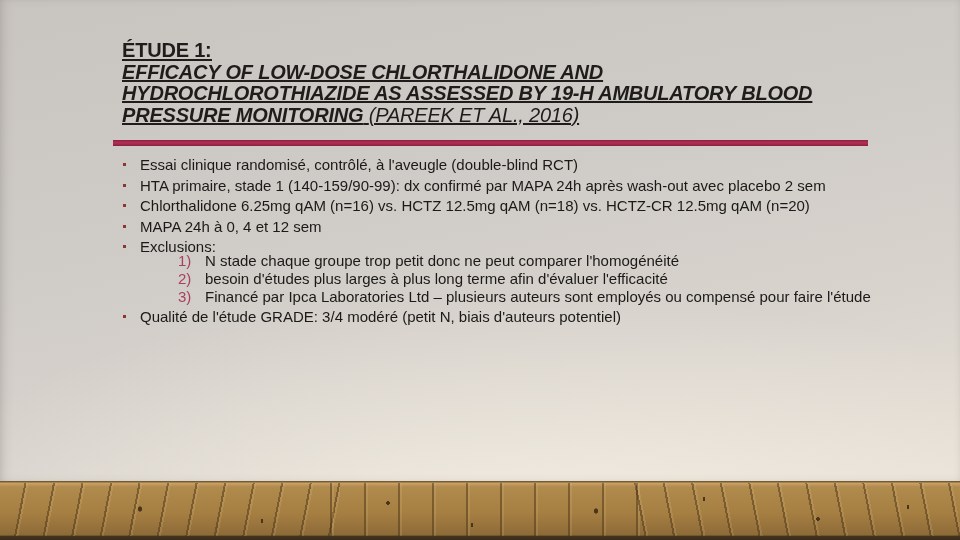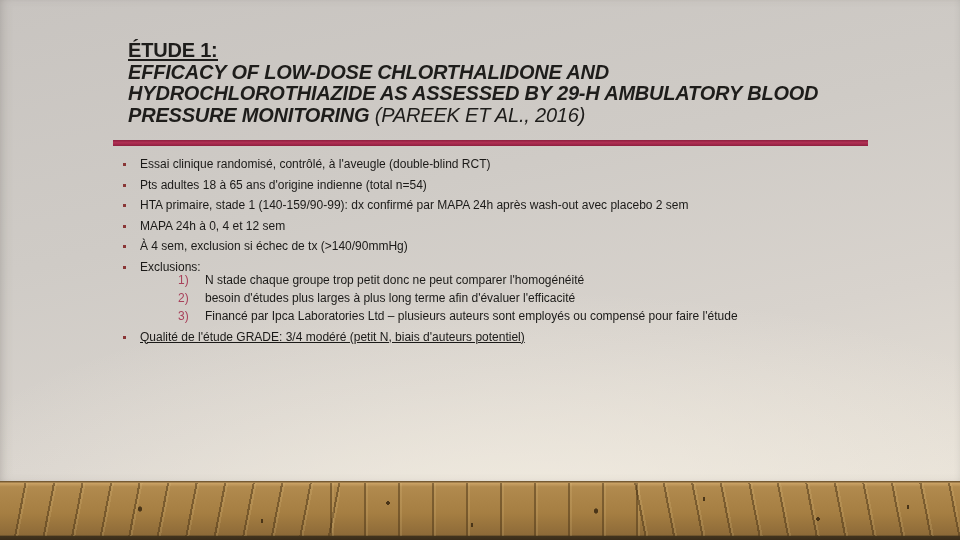--- a/index.html
+++ b/index.html
@@ -9,42 +9,43 @@
     background:#2a2118;
   }
   .slide{
     position:absolute;top:0;left:0;width:960px;height:481px;
     background:
       radial-gradient(120% 90% at 55% 110%, rgba(244,238,226,.85) 0%, rgba(244,238,226,0) 55%),
       linear-gradient(168deg,#c8c4c0 0%,#cfcbc6 40%,#d8d3cd 70%,#e7e1d7 100%);
     box-shadow:inset 6px 0 14px -8px rgba(90,85,80,.45), inset -4px 0 10px -8px rgba(90,85,80,.35);
   }
   .title-block{
-    position:absolute;left:128px;top:40px;width:760px;
+    position:absolute;left:122px;top:40px;width:760px;
     color:#1e1d1b;font-size:20px;line-height:21.5px;font-weight:bold;
     letter-spacing:-0.2px;
+    text-decoration:underline;
   }
   .t1{font-style:normal;}
   .t1 .u{border-bottom:2.5px solid #1e1d1b;padding-bottom:0px;display:inline-block;line-height:18px;}
   .t-italic{font-style:italic;}
   .t4-normal{font-weight:normal;font-style:italic;}
   .accent-rule{
     position:absolute;left:113px;top:140px;width:755px;height:6px;
     background:linear-gradient(180deg,#8e1f3f 0%,#b13054 45%,#8e1f3f 100%);
   }
   .content{
     position:absolute;left:122px;top:158px;width:806px;
-    color:#1b1a18;font-size:12px;line-height:13.5px;
+    color:#1b1a18;font-size:15px;line-height:13.5px;
   }
   ul.blist{list-style:none;margin:0;padding:0;}
   ul.blist > li{position:relative;padding-left:18px;margin-bottom:7px;}
   .mk{position:absolute;left:1px;top:5px;width:3px;height:3px;background:#8a3636;}
   .sub{display:flex;padding-left:38px;margin-bottom:4.5px;}
   .sub .num{width:27px;flex:none;color:#a8415b;}
-  .closing{margin-top:6px;text-decoration:underline;}
+  .closing{margin-top:6px;}
   .floor{
     position:absolute;left:0;top:481px;width:960px;height:59px;overflow:hidden;
     background:linear-gradient(180deg,#5f4726 0%,#c9a164 4%,#b18a4e 10%,#a57e42 55%,#8d6a38 92%,#42341e 93%,#3a2c1a 100%);
   }
   .plank{position:absolute;top:2px;bottom:4px;opacity:.9;}
   .plank.left{left:0;width:340px;
     background:repeating-linear-gradient(101deg,rgba(74,52,22,0) 0px,rgba(74,52,22,0) 24px,rgba(74,52,22,.55) 24px,rgba(74,52,22,.55) 26px,rgba(232,202,140,.18) 26px,rgba(232,202,140,.18) 28px);}
   .plank.center{left:300px;width:360px;
     background:repeating-linear-gradient(90deg,rgba(74,52,22,0) 0px,rgba(74,52,22,0) 30px,rgba(74,52,22,.55) 30px,rgba(74,52,22,.55) 32px,rgba(232,202,140,.18) 32px,rgba(232,202,140,.18) 34px);}
   .plank.right{left:620px;width:340px;
@@ -61,35 +62,35 @@
       radial-gradient(2px 3px at 908px 26px, #4a3518 60%, rgba(74,53,24,0) 70%);}
 </style>
 </head>
 <body>
 
 <div class="slide">
 
   <div class="title-block">
     <div class="t1"><span class="u">ÉTUDE 1:</span></div>
     <div class="t-italic">EFFICACY OF LOW-DOSE CHLORTHALIDONE AND</div>
-    <div class="t-italic">HYDROCHLOROTHIAZIDE AS ASSESSED BY 29-H AMBULATORY BLOOD</div>
+    <div class="t-italic">HYDROCHLOROTHIAZIDE AS ASSESSED BY 19-H AMBULATORY BLOOD</div>
     <div class="t-italic"><span>PRESSURE MONITORING</span> <span class="t4-normal">(PAREEK ET AL., 2016)</span></div>
   </div>
 
   <div class="accent-rule"></div>
 
   <div class="content">
     <ul class="blist">
       <li><span class="mk"></span><span>Essai clinique randomisé, contrôlé, à l'aveugle (double-blind RCT)</span></li>
       <li><span class="mk"></span></li>
-      <li><span class="mk"></span><span>Pts adultes 18 à 65 ans d'origine indienne (total n=54)</span></li>
+      <li><span class="mk"></span></li>
       <li><span class="mk"></span><span>HTA primaire, stade 1 (140-159/90-99): dx confirmé par MAPA 24h après wash-out avec placebo 2 sem</span></li>
+      <li><span class="mk"></span><span>Chlorthalidone 6.25mg qAM (n=16) vs. HCTZ 12.5mg qAM (n=18) vs. HCTZ-CR 12.5mg qAM (n=20)</span></li>
+      <li><span class="mk"></span><span>MAPA 24h à 0, 4 et 12 sem</span></li>
       <li><span class="mk"></span></li>
-      <li><span class="mk"></span><span>MAPA 24h à 0, 4 et 12 sem</span></li>
-      <li><span class="mk"></span><span>À 4 sem, exclusion si échec de tx (&gt;140/90mmHg)</span></li>
       <li>
         <span class="mk"></span><span>Exclusions:</span>
         <div class="sub">
             <span class="num">1)</span>
             <span>N stade chaque groupe trop petit donc ne peut comparer l'homogénéité</span>
           </div>
         <div class="sub">
             <span class="num">2)</span>
             <span>besoin d'études plus larges à plus long terme afin d'évaluer l'efficacité</span>
           </div>

